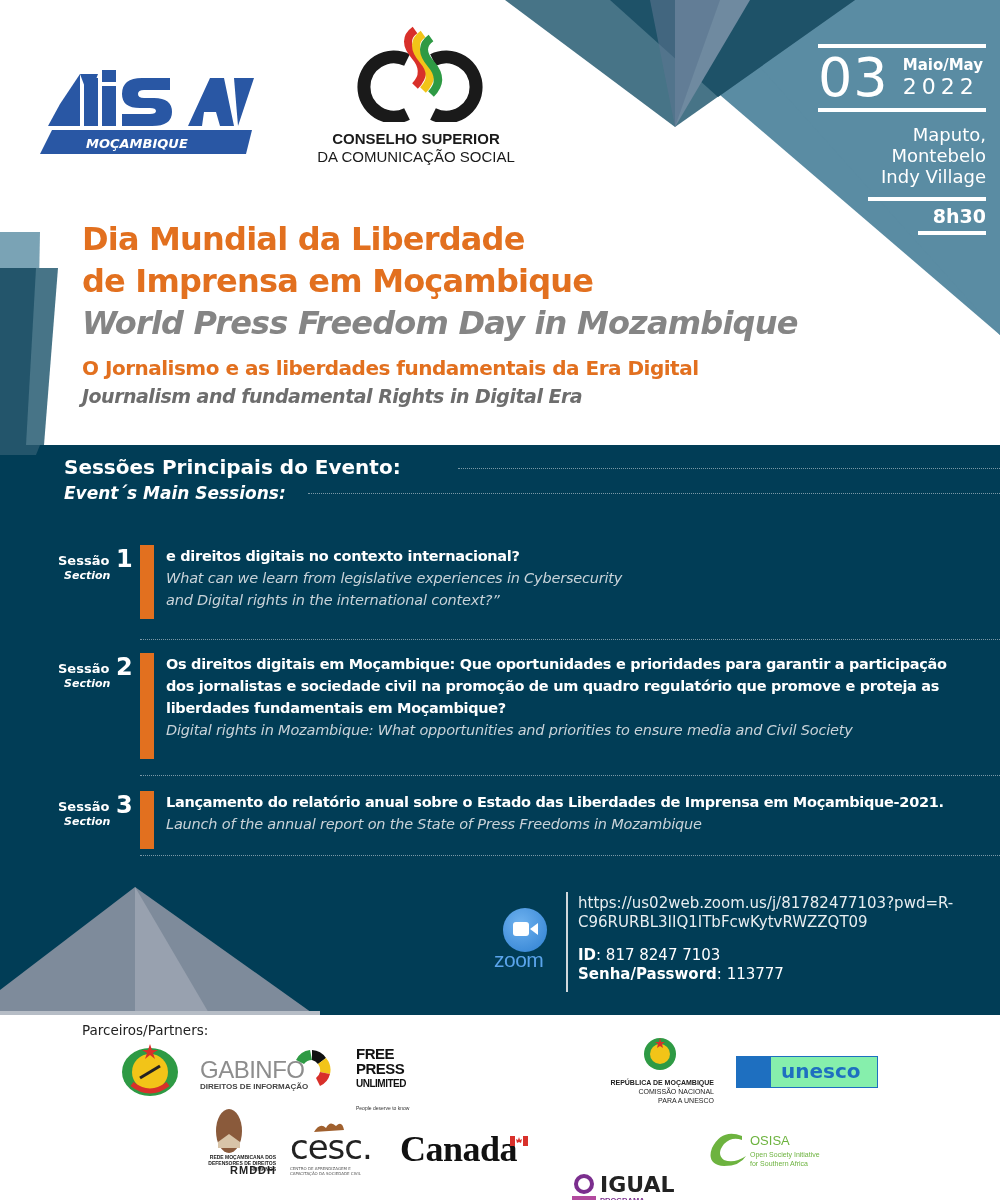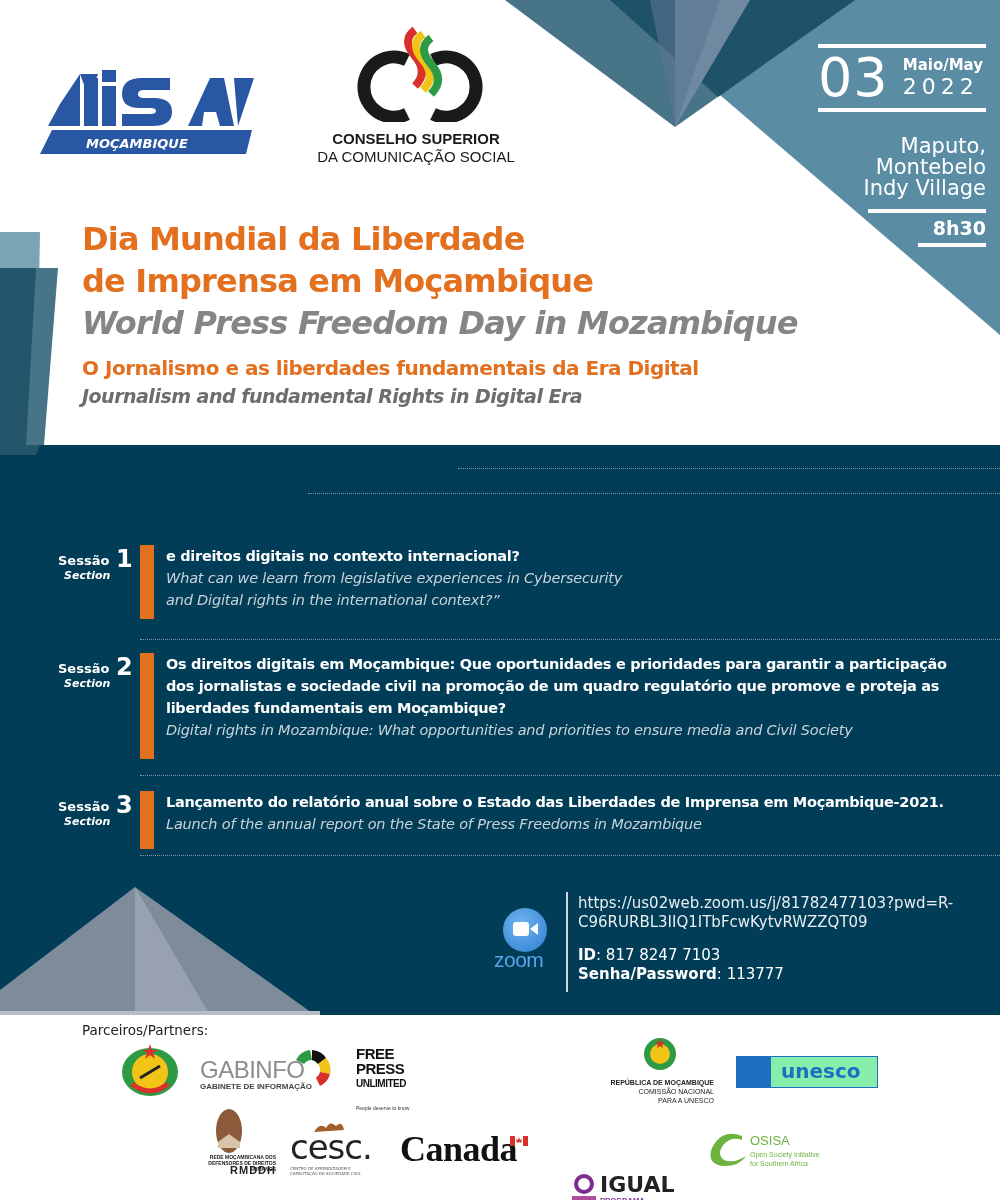--- a/index.html
+++ b/index.html
@@ -16,21 +16,21 @@
   .csc-text { position: absolute; left: 0; top: 108px; width: 232px; text-align: center; font-family: "Liberation Sans", sans-serif; font-size: 15px; line-height: 18px; color: #1a1a1a; font-weight: bold; }
 
   
   .date-block { position: absolute; left: 818px; top: 44px; width: 168px; color: #ffffff; font-family: "DejaVu Sans", sans-serif; }
   .date-rule { height: 4px; background: #ffffff; margin-left: 0; }
   .date-row { display: flex; align-items: center; height: 60px; }
   .date-day { font-size: 54px; line-height: 54px; font-weight: normal; letter-spacing: 1px; }
   .date-right { margin-left: 14px; text-align: left; }
   .date-month { font-size: 15px; font-weight: bold; line-height: 18px; }
   .date-year { font-size: 22px; letter-spacing: 5px; line-height: 26px; }
-  .venue { text-align: right; font-size: 21px; line-height: 21px; margin-top: 24px; }
+  .venue { text-align: right; font-size: 18px; line-height: 21px; margin-top: 12px; }
   .time-rule { height: 4px; background: #fff; margin-left: 50px; margin-top: 10px; }
   .time { text-align: right; font-size: 19px; font-weight: bold; line-height: 30px; }
   .time-rule2 { height: 4px; background: #fff; margin-left: 100px; }
 
   
   .title-block { position: absolute; left: 82px; top: 218px; width: 800px; }
   .title-pt { color: #e2701f; font-family: "DejaVu Sans", sans-serif; font-weight: bold; font-size: 32px; line-height: 42px; letter-spacing: -0.8px; }
   .title-en { color: #858585; font-family: "DejaVu Sans", sans-serif; font-weight: bold; font-style: italic; font-size: 32px; line-height: 42px; letter-spacing: -0.8px; }
   .subtitle-pt { color: #e2701f; font-weight: bold; font-size: 20px; line-height: 28px; margin-top: 10px; letter-spacing: -0.5px; }
   .subtitle-en { color: #6d6d6d; font-weight: bold; font-style: italic; font-size: 19px; line-height: 28px; letter-spacing: -0.5px; }
@@ -166,20 +166,24 @@
   </div>
 
   <div class="main">
     <svg class="main-deco" viewBox="0 0 1000 570">
       <polygon points="0,0 40,0 36,10 0,10" fill="#23556b"></polygon>
       <polygon points="0,570 0,545 135,442 315,570" fill="#7e8b9b"></polygon>
       <polygon points="135,442 135,570 210,570" fill="#98a1af"></polygon>
       <rect x="0" y="566" width="320" height="4" fill="#b6bdc6"></rect>
     </svg>
 
+    <div class="sessions-header">
+      <div class="sh-pt">Sessões Principais do Evento:</div>
+      <div class="sh-en">Event´s Main Sessions:</div>
+    </div>
     <div class="sh-rule1"></div>
     <div class="sh-rule2"></div>
 
     <div class="session" style="top:100px;">
       <div class="session-label">
         <span class="session-word">Sessão</span>
         <span class="session-num">1</span>
         <span class="session-sub">Section</span>
       </div>
       <div class="session-bar" style="height:74px;"></div>
@@ -249,21 +253,21 @@
     <svg width="60" height="56" viewBox="0 0 60 56">
       <ellipse cx="30" cy="30" rx="28" ry="24" fill="#2e9a44"></ellipse>
       <circle cx="30" cy="30" r="18" fill="#f2c418"></circle>
       <path d="M12 42 q18 14 36 0" stroke="#d8302a" stroke-width="5" fill="none"></path>
       <polygon points="30,2 32,8 38,8 33,11 35,17 30,13 25,17 27,11 22,8 28,8" fill="#d8302a"></polygon>
       <line x1="20" y1="36" x2="40" y2="24" stroke="#222" stroke-width="3"></line>
     </svg>
   </div>
   <div class="plogo" style="left:200px;top:1048px;width:132px;height:50px;">
     <span class="gabinfo-text">GABINFO</span>
-    <span class="gabinfo-sub">GABINETE DE INFORMAÇÃO</span>
+    <span class="gabinfo-sub">DIREITOS DE INFORMAÇÃO</span>
     <svg style="position:absolute;left:92px;top:0;" width="40" height="42" viewBox="0 0 40 42">
       <path d="M4 12 A18 18 0 0 1 18 2 L20 12 A10 10 0 0 0 12 16z" fill="#2e9a44"></path>
       <path d="M20 2 A18 18 0 0 1 34 10 L26 16 A10 10 0 0 0 20 12z" fill="#111"></path>
       <path d="M34 10 A18 18 0 0 1 38 26 L28 24 A10 10 0 0 0 26 16z" fill="#f2c418"></path>
       <path d="M38 26 A18 18 0 0 1 28 38 L24 30 A10 10 0 0 0 28 24z" fill="#d8302a"></path>
     </svg>
   </div>
   <div class="plogo" style="left:356px;top:1034px;width:60px;height:76px;">
     <div class="fpu" style="margin-top:12px;">FREE</div>
     <div class="fpu">PRESS</div>

